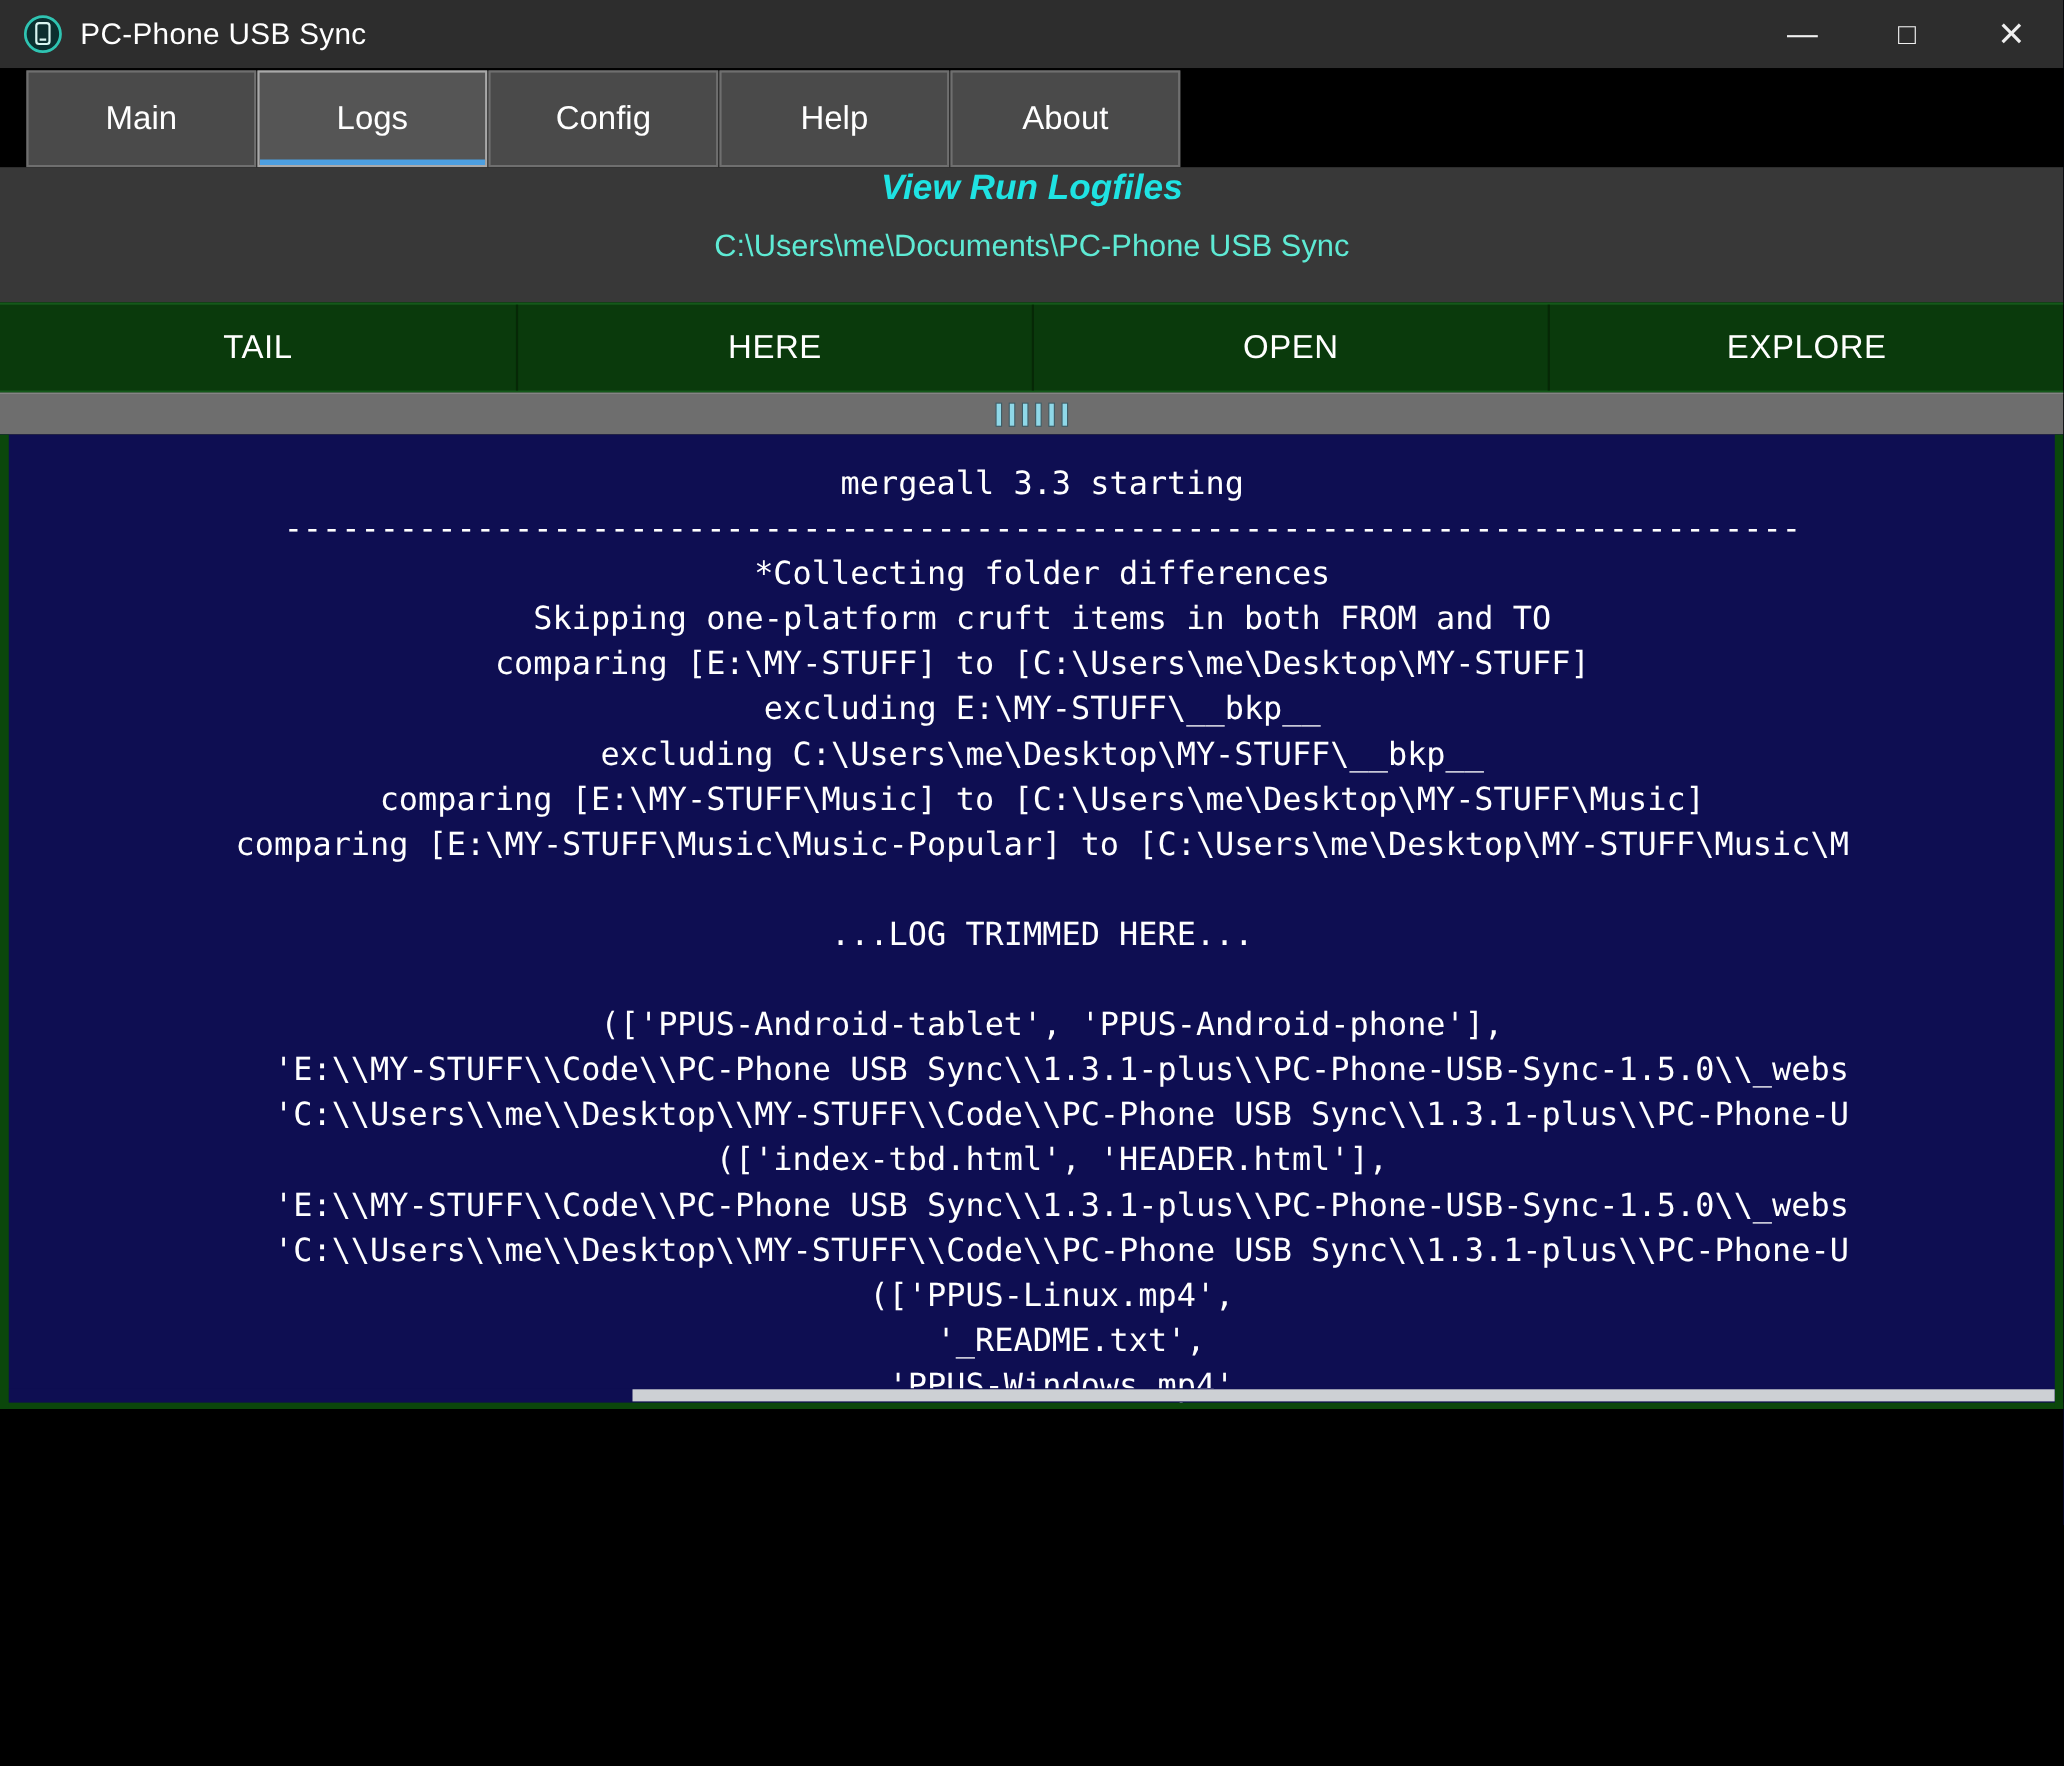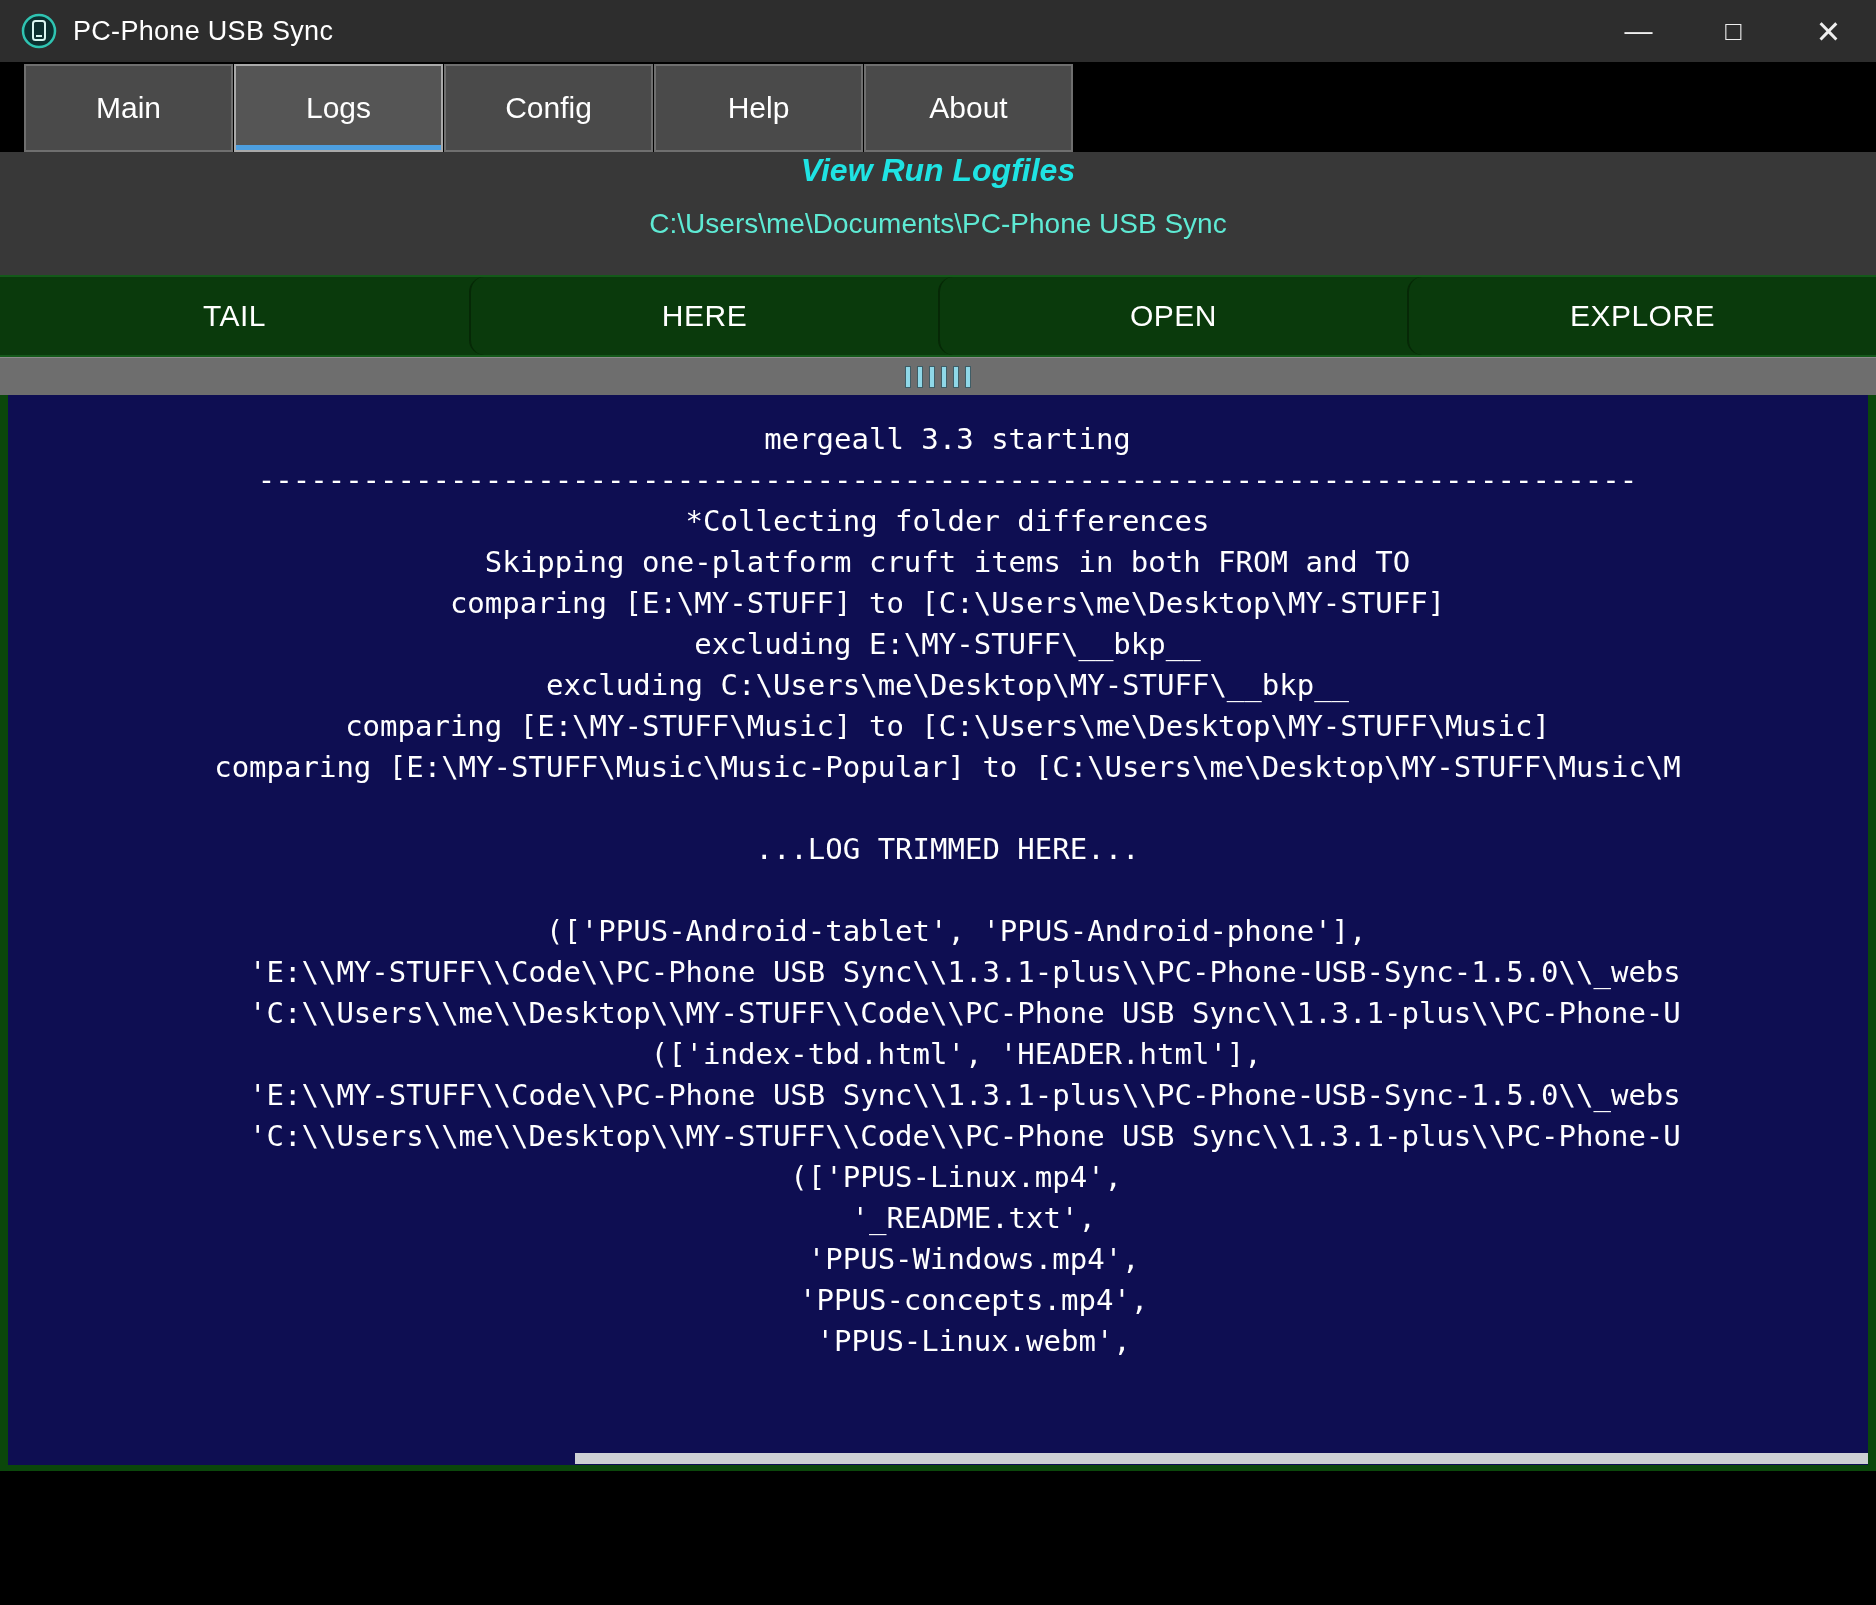--- a/index.html
+++ b/index.html
@@ -1,20 +1,20 @@
 <!DOCTYPE html>
 <html><head>
 <meta charset="utf-8">
 <style>
   * { margin:0; padding:0; box-sizing:border-box; }
   html,body { background:#000; }
   body { font-family:"Liberation Sans", sans-serif; }
 
   .window {
-    width:1876px; height:1471px;
+    width:1876px; height:1281px;
     display:flex; flex-direction:column;
     background:#000; overflow:hidden;
     position:relative;
   }
 
   
   .titlebar {
     height:62px; flex:0 0 62px;
     background:#2d2d2d;
     display:flex; align-items:center;
@@ -75,21 +75,20 @@
     background:#0a3a0c;
     border-top:2px solid #14591a;
     border-bottom:2px solid #14591a;
   }
   .action {
     flex:1 1 25%;
     display:flex; align-items:center; justify-content:center;
     color:#fff; font-size:30px; letter-spacing:0.5px;
     border-left:2px solid #062806;
     cursor:default;
-    border-radius:15px;
   }
   .action:first-child { border-left:none; }
 
   
   .sash {
     height:38px; flex:0 0 38px;
     background:#6e6e6e;
     border-top:1px solid #8c8c8c;
     display:flex; align-items:center; justify-content:center;
   }

